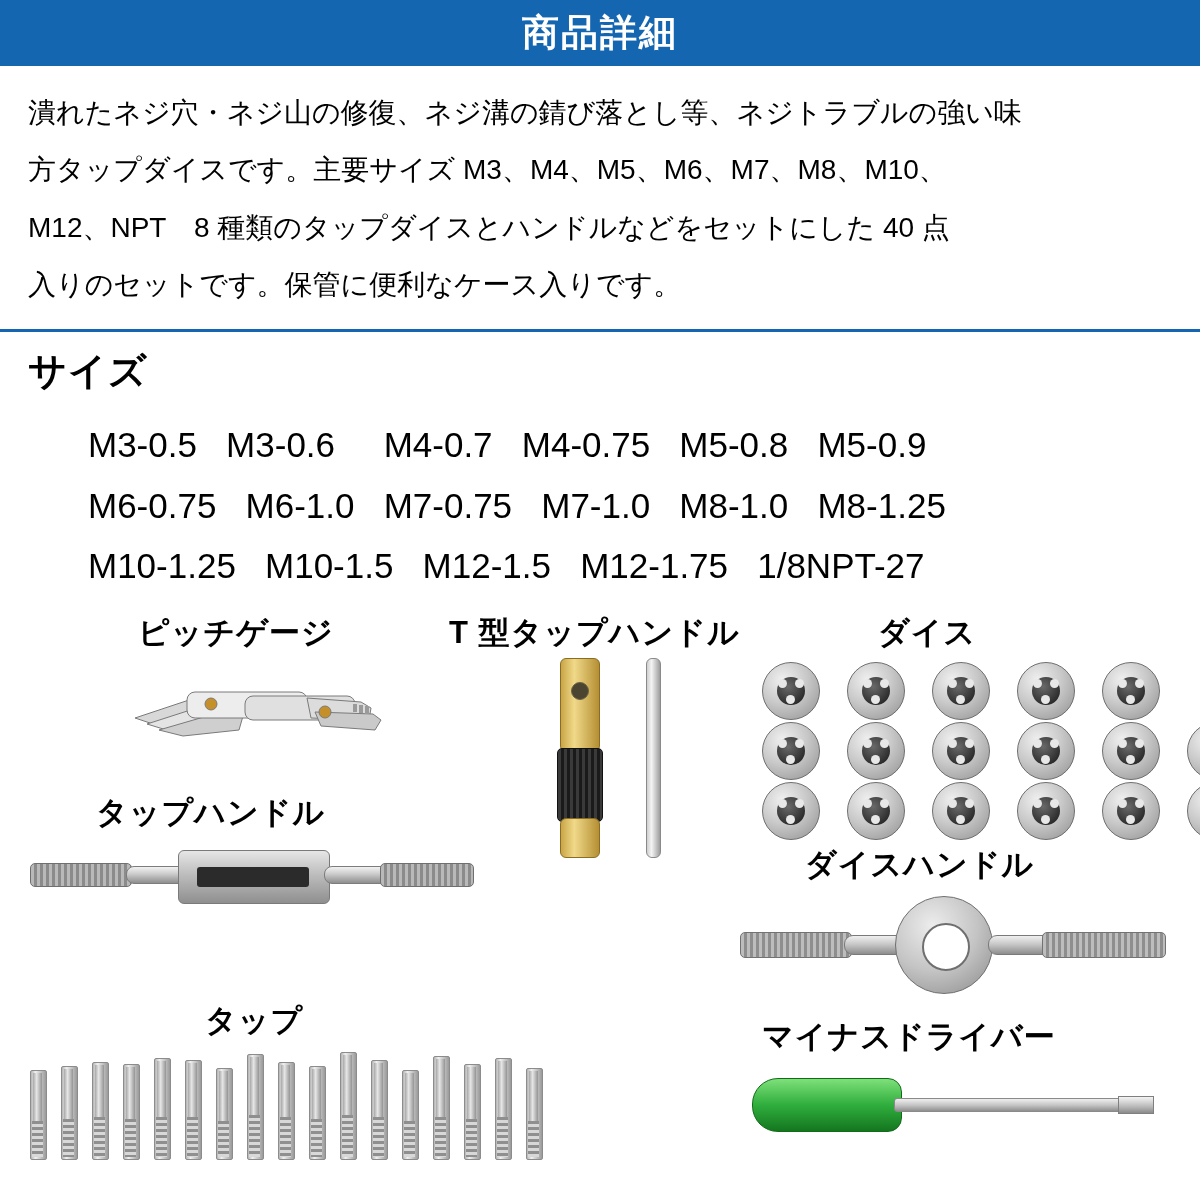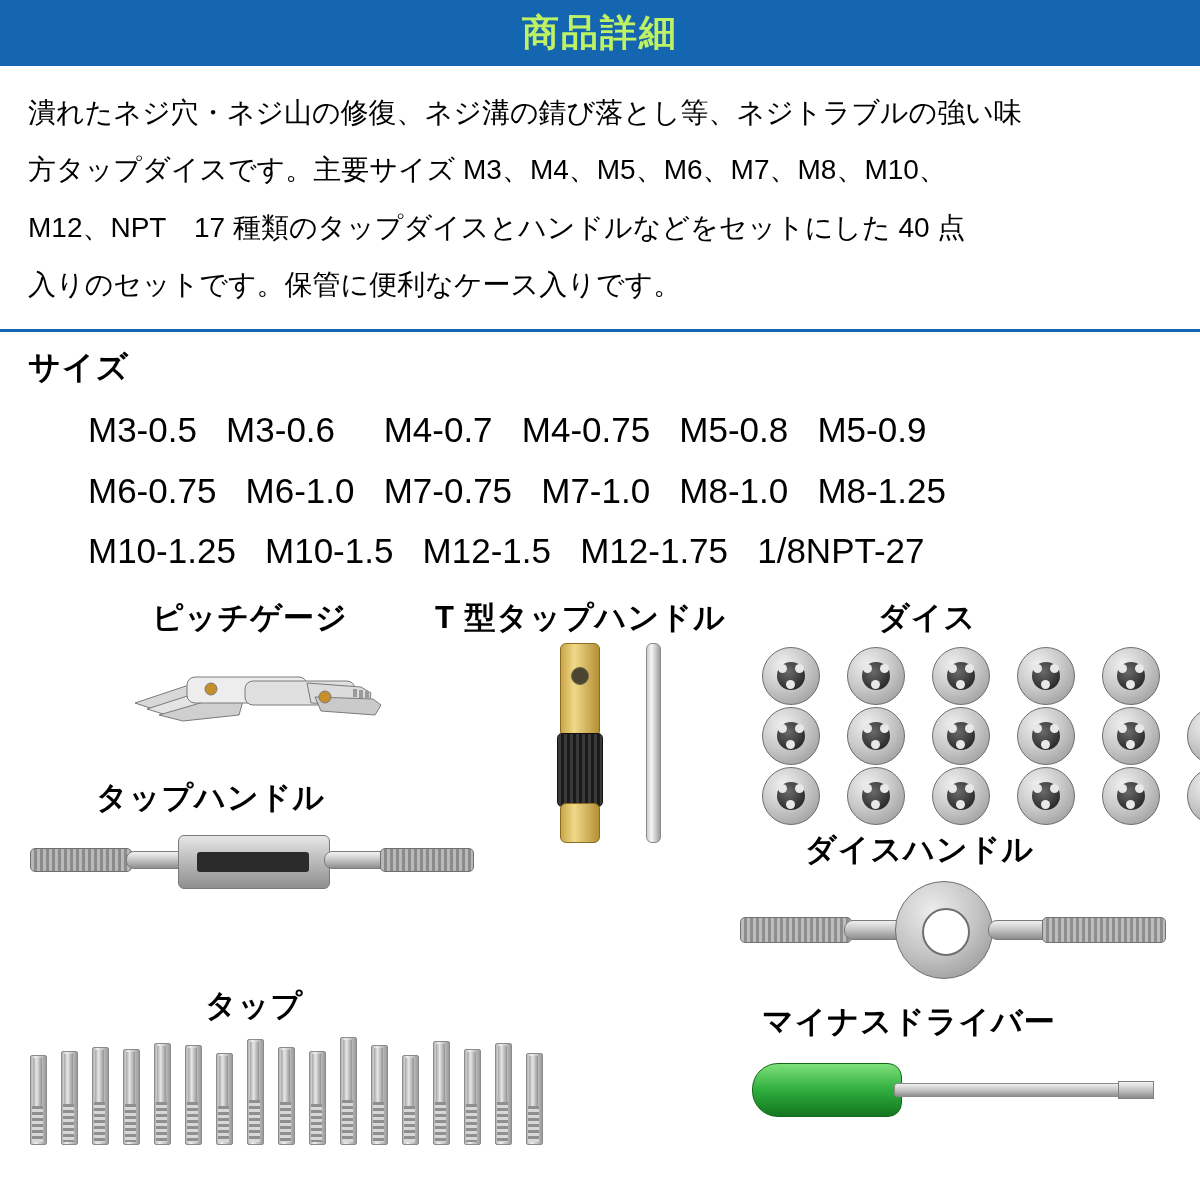--- a/index.html
+++ b/index.html
@@ -19,21 +19,21 @@
   .page {
     width: 1200px;
     height: 1200px;
     position: relative;
     box-sizing: border-box;
   }
 
   
   .section-bar {
     background: #1566b0;
-    color: #bef264;
+    color: #ffffff;
     text-align: center;
     font-size: 37px;
     font-weight: bold;
     letter-spacing: 2px;
     line-height: 66px;
     height: 66px;
     width: 100%;
     box-sizing: border-box;
   }
 
@@ -55,23 +55,23 @@
     background: #1566b0;
     width: 100%;
   }
 
   
   .contents {
     position: relative;
     padding: 0;
   }
   .size-title {
-    font-size: 32px;
+    font-size: 38px;
     font-weight: bold;
-    margin: 14px 0 10px 28px;
+    margin: 14px 0 18px 28px;
     letter-spacing: 1px;
   }
   .size-rows {
     margin-left: 88px;
     font-size: 35px;
     line-height: 1.72;
   }
   .size-row {
     white-space: pre;
   }
@@ -268,40 +268,40 @@
 </head>
 <body>
 
 <div class="page">
 
   <div class="section-bar">商品詳細</div>
 
   <div class="desc">
     <p>潰れたネジ穴・ネジ山の修復、ネジ溝の錆び落とし等、ネジトラブルの強い味</p>
     <p>方タップダイスです。主要サイズ M3、M4、M5、M6、M7、M8、M10、</p>
-    <p>M12、NPT　17 種類のタップダイスとハンドルなどをセットにした 40 点</p>
+    <p>M12、NPT　8 種類のタップダイスとハンドルなどをセットにした 40 点</p>
     <p>入りのセットです。保管に便利なケース入りです。</p>
   </div>
 
   <div class="rule"></div>
 
 
   <div class="contents">
     <div class="size-title">サイズ</div>
     <div class="size-rows">
       <div class="size-row">M3-0.5   M3-0.6     M4-0.7   M4-0.75   M5-0.8   M5-0.9</div>
       <div class="size-row">M6-0.75   M6-1.0   M7-0.75   M7-1.0   M8-1.0   M8-1.25</div>
       <div class="size-row">M10-1.25   M10-1.5   M12-1.5   M12-1.75   1/8NPT-27</div>
     </div>
   </div>
 
   <div class="pics">
 
-    <div class="label" style="left:152px; top:16px;">ピッチゲージ</div>
-    <div class="label" style="left:435px; top:16px;">T 型タップハンドル</div>
+    <div class="label" style="left:138px; top:16px;">ピッチゲージ</div>
+    <div class="label" style="left:449px; top:16px;">T 型タップハンドル</div>
     <div class="label" style="left:878px; top:16px;">ダイス</div>
 
     <div class="art" style="left:125px; top:78px; width:260px; height:80px;">
       <svg width="260" height="80" viewBox="0 0 260 80">
         <g stroke="#7a7a7a" stroke-width="1">
           <polygon points="10,44 70,24 98,28 96,46 40,54" fill="#d8d8d8"></polygon>
           <polygon points="22,50 84,30 108,34 104,50 48,58" fill="#e4e4e4"></polygon>
           <polygon points="34,56 96,38 118,42 114,56 58,62" fill="#cfcfcf"></polygon>
           <rect x="62" y="18" width="120" height="26" rx="8" fill="#ededed"></rect>
           <rect x="120" y="22" width="110" height="24" rx="8" fill="#e0e0e0"></rect>

